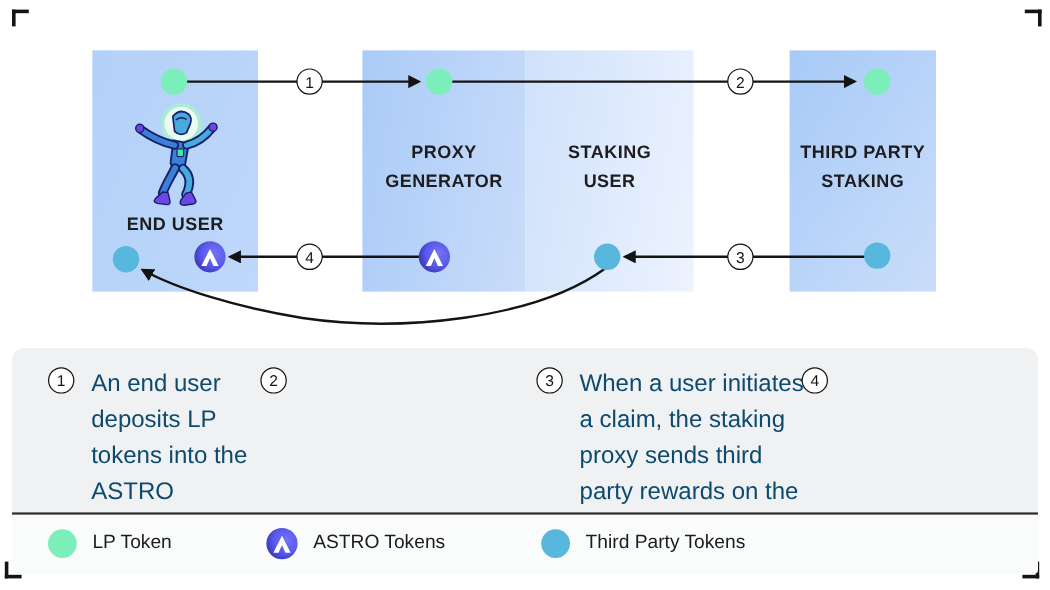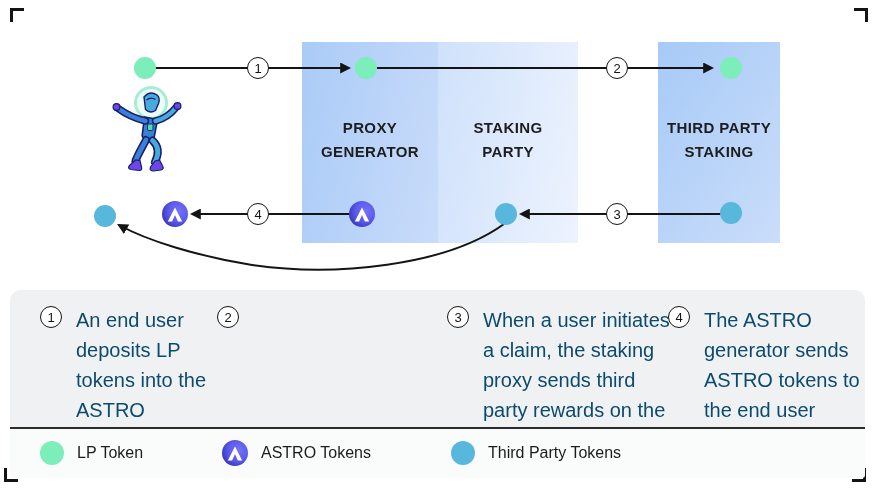--- a/index.html
+++ b/index.html
@@ -74,30 +74,35 @@
 
 <div class="canvas">
 
   <div class="mark tl"></div>
   <div class="mark tr"></div>
   <div class="mark bl"></div>
   <div class="mark br"></div>
 
   <div class="diagram">
 
+    <div class="box b1">
+      <div class="box-label">
+        <span>END USER</span>
+      </div>
+    </div>
     <div class="box b2">
       <div class="box-label">
         <span>PROXY</span><br>
         <span>GENERATOR</span>
       </div>
     </div>
     <div class="box b3">
       <div class="box-label">
         <span>STAKING</span><br>
-        <span>PARTY</span>
+        <span>USER</span>
       </div>
     </div>
     <div class="box b4">
       <div class="box-label">
         <span>THIRD PARTY</span><br>
         <span>STAKING</span>
       </div>
     </div>
 
     <svg class="arrows" width="875" height="290">
@@ -180,21 +185,20 @@
     <div class="step s3">
       <div class="badge">
           <span>3</span>
         </div>
       <p>When a user initiates a claim, the staking proxy sends third party rewards on the user’s behalf</p>
     </div>
     <div class="step s4">
       <div class="badge">
           <span>4</span>
         </div>
-      <p>The ASTRO generator sends  ASTRO tokens to the end user</p>
     </div>
   </div>
 
   <div class="divider"></div>
 
   <div class="legend">
     <div class="legend-item li2">
       <div class="astro-coin">
         <svg width="26" height="26" viewBox="0 0 26 26">
             <path d="M13 6.4 L20.2 20.6 L15.9 20.6 L13 14.1 L10.1 20.6 L5.8 20.6 Z" fill="#ffffff"></path>

